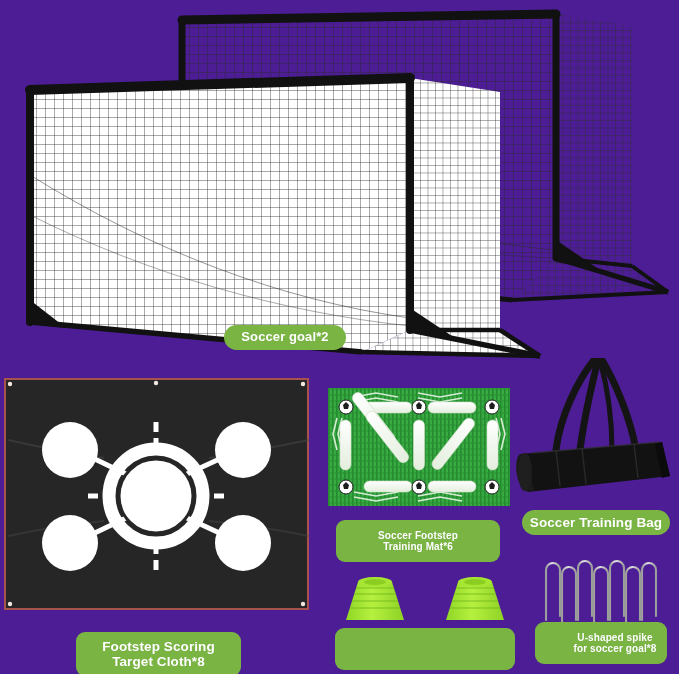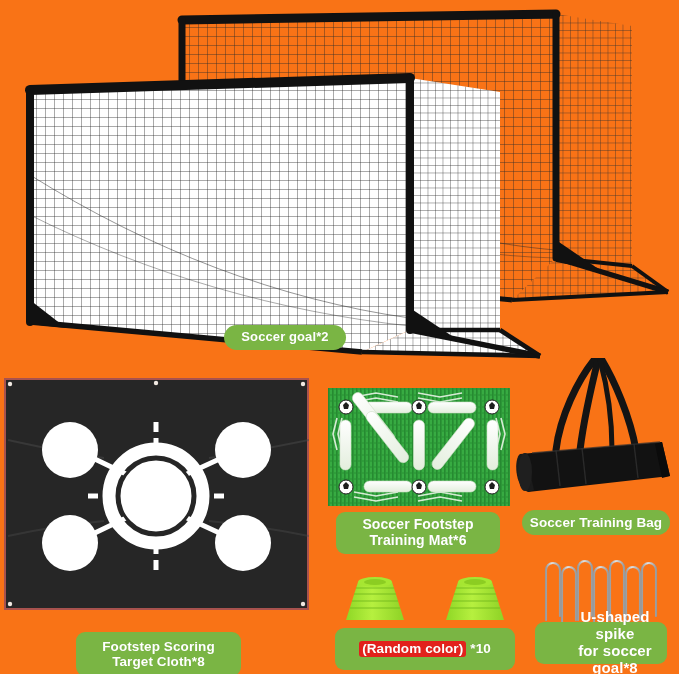--- a/index.html
+++ b/index.html
@@ -1,18 +1,18 @@
 <!DOCTYPE html>
 <html><head>
 <meta charset="utf-8">
 <style>
   html,body{margin:0;padding:0;background:#fff;}
   body{width:679px;height:674px;position:relative;overflow:hidden;
        font-family:"Liberation Sans",sans-serif;}
-  .stage{position:absolute;inset:0;background:#f97316;}
+  .stage{position:absolute;inset:0;background:#4c1d95;}
 
   
   .pill{
     position:absolute;
     background:#7ab544;
     color:#ffffff;
     font-weight:bold;
     text-align:center;
     border-radius:9px;
     line-height:1.12;
@@ -277,21 +277,21 @@
           <circle cx="91" cy="99" r="7" fill="#ffffff" stroke="#1d1d1d" stroke-width="1"></circle>
           <path d="M91,94 L94,97 L93,101 L89,101 L88,97 Z" fill="#1d1d1d"></path>
         </g>
         <g>
           <circle cx="164" cy="99" r="7" fill="#ffffff" stroke="#1d1d1d" stroke-width="1"></circle>
           <path d="M164,94 L167,97 L166,101 L162,101 L161,97 Z" fill="#1d1d1d"></path>
         </g>
       </svg>
     </div>
 
-    <div class="pill" style="left:8px;top:124px;width:164px;height:42px;font-size:14px;flex-direction:column;">
+    <div class="pill" style="left:8px;top:132px;width:164px;height:42px;font-size:10px;flex-direction:column;">
       <span>Soccer Footstep</span>
       <span>Training Mat*6</span>
     </div>
   </div>
 
   <div class="cones">
     <svg width="172" height="66" viewBox="0 0 172 66">
       <defs>
         <linearGradient id="coneG" x1="0" y1="0" x2="1" y2="0">
           <stop offset="0%" stop-color="#8fd726"></stop>
@@ -319,23 +319,20 @@
             <path d="M112,43 L158,43"></path>
           <path d="M114,36 L156,36"></path>
             <path d="M116,30 L154,30"></path>
         </g>
         <ellipse cx="135" cy="24" rx="17" ry="5" fill="#a6e632"></ellipse>
         <ellipse cx="135" cy="24" rx="11" ry="3" fill="#8ccd22"></ellipse>
       </g>
     </svg>
 
     <div class="pill" style="left:-5px;top:70px;width:180px;height:42px;font-size:13.5px;flex-direction:column;">
-      <span>
-        <span class="hl-red">(Random color)</span><span style="margin-left:4px;">*10</span>
-      </span>
     </div>
   </div>
 
   <div class="bag">
     <svg width="166" height="152" viewBox="0 0 166 152">
 
       <g stroke="#141414" fill="none" stroke-linecap="round">
         <path d="M44,92 C48,58 66,22 82,2" stroke-width="7"></path>
         <path d="M68,92 C72,60 80,26 86,2" stroke-width="7"></path>
         <path d="M124,92 C118,58 102,22 90,2" stroke-width="7"></path>
@@ -374,19 +371,19 @@
         <path d="M8,66 L8,16 A7,7 0 0 1 22,16 L22,62"></path>
         <path d="M24,68 L24,20 A7,7 0 0 1 38,20 L38,66"></path>
         <path d="M40,66 L40,14 A7,7 0 0 1 54,14 L54,62"></path>
         <path d="M56,68 L56,20 A7,7 0 0 1 70,20 L70,66"></path>
         <path d="M72,66 L72,14 A7,7 0 0 1 86,14 L86,62"></path>
         <path d="M88,68 L88,20 A7,7 0 0 1 102,20 L102,66"></path>
         <path d="M104,66 L104,16 A7,7 0 0 1 118,16 L118,62"></path>
       </g>
     </svg>
 
-    <div class="pill" style="left:-3px;top:68px;width:132px;height:42px;font-size:15px;flex-direction:column;padding-left:28px;">
+    <div class="pill" style="left:-3px;top:68px;width:132px;height:42px;font-size:10px;flex-direction:column;padding-left:28px;">
       <span>U-shaped spike</span>
       <span>for soccer goal*8</span>
     </div>
   </div>
 
 </div>
 
 </body></html>

